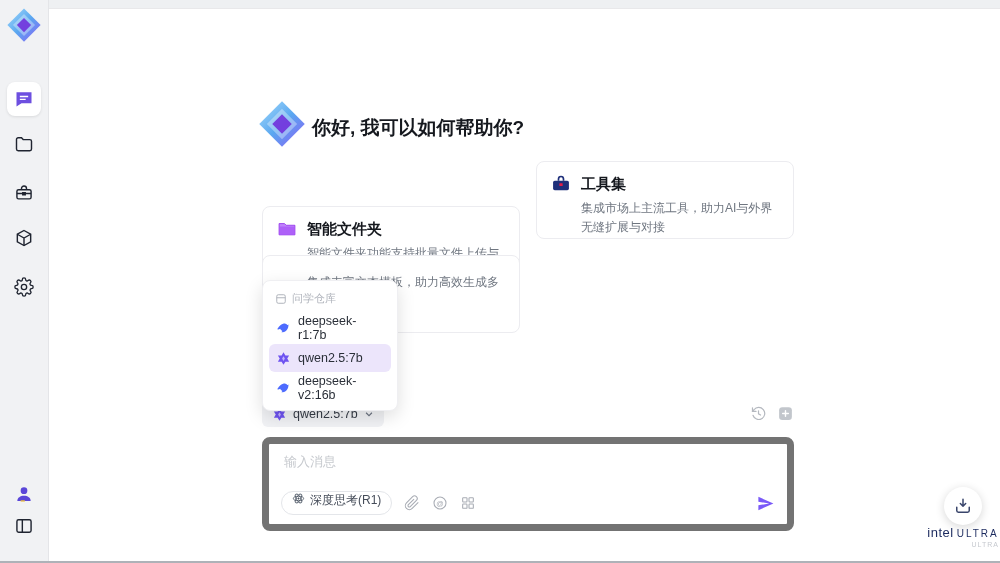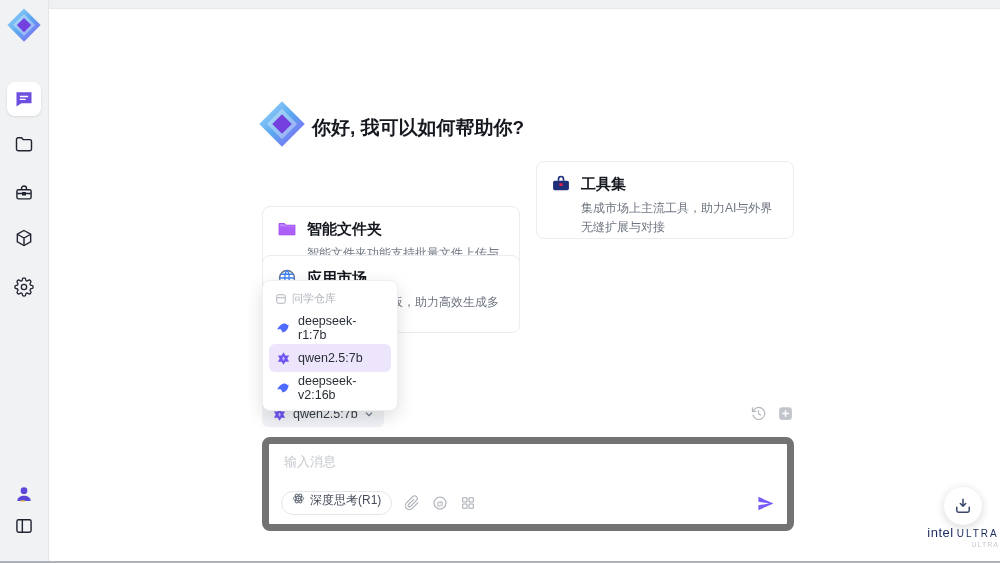--- a/index.html
+++ b/index.html
@@ -173,27 +173,20 @@
         <path d="M9 8V6a3 3 0 016 0v2" stroke="#1e2f7a" fill="none" stroke-width="2"></path>
         <rect x="2.5" y="8" width="19" height="11.5" rx="2" fill="#1e2f7a"></rect>
         <rect x="10" y="11" width="4" height="3.4" rx=".6" fill="#e11d48"></rect>
       </svg>
       <span class="card-title">工具集</span>
     </div>
     <div class="card-desc">集成市场上主流工具，助力AI与外界无缝扩展与对接</div>
   </div>
 
   <div class="card" id="card-2">
-    <div class="card-head">
-      <svg viewBox="0 0 24 24" fill="none" stroke="#3b82f6" stroke-width="1.6">
-        <circle cx="12" cy="12" r="9" stroke="#64748b"></circle>
-        <path d="M3 12h18M12 3c3.5 3 3.5 15 0 18M12 3c-3.5 3-3.5 15 0 18M4.5 7.5h15M4.5 16.5h15"></path>
-      </svg>
-      <span class="card-title">应用市场</span>
-    </div>
     <div class="card-desc">集成丰富文本模板，助力高效生成多样内容</div>
   </div>
 
 
   <div class="dropdown">
     <div class="dd-header">
       <svg viewBox="0 0 24 24" fill="none" stroke="#b0b4bc" stroke-width="2">
         <rect x="3.5" y="3.5" width="17" height="17" rx="3"></rect>
           <path d="M3.5 9.5h17"></path>
       </svg>

